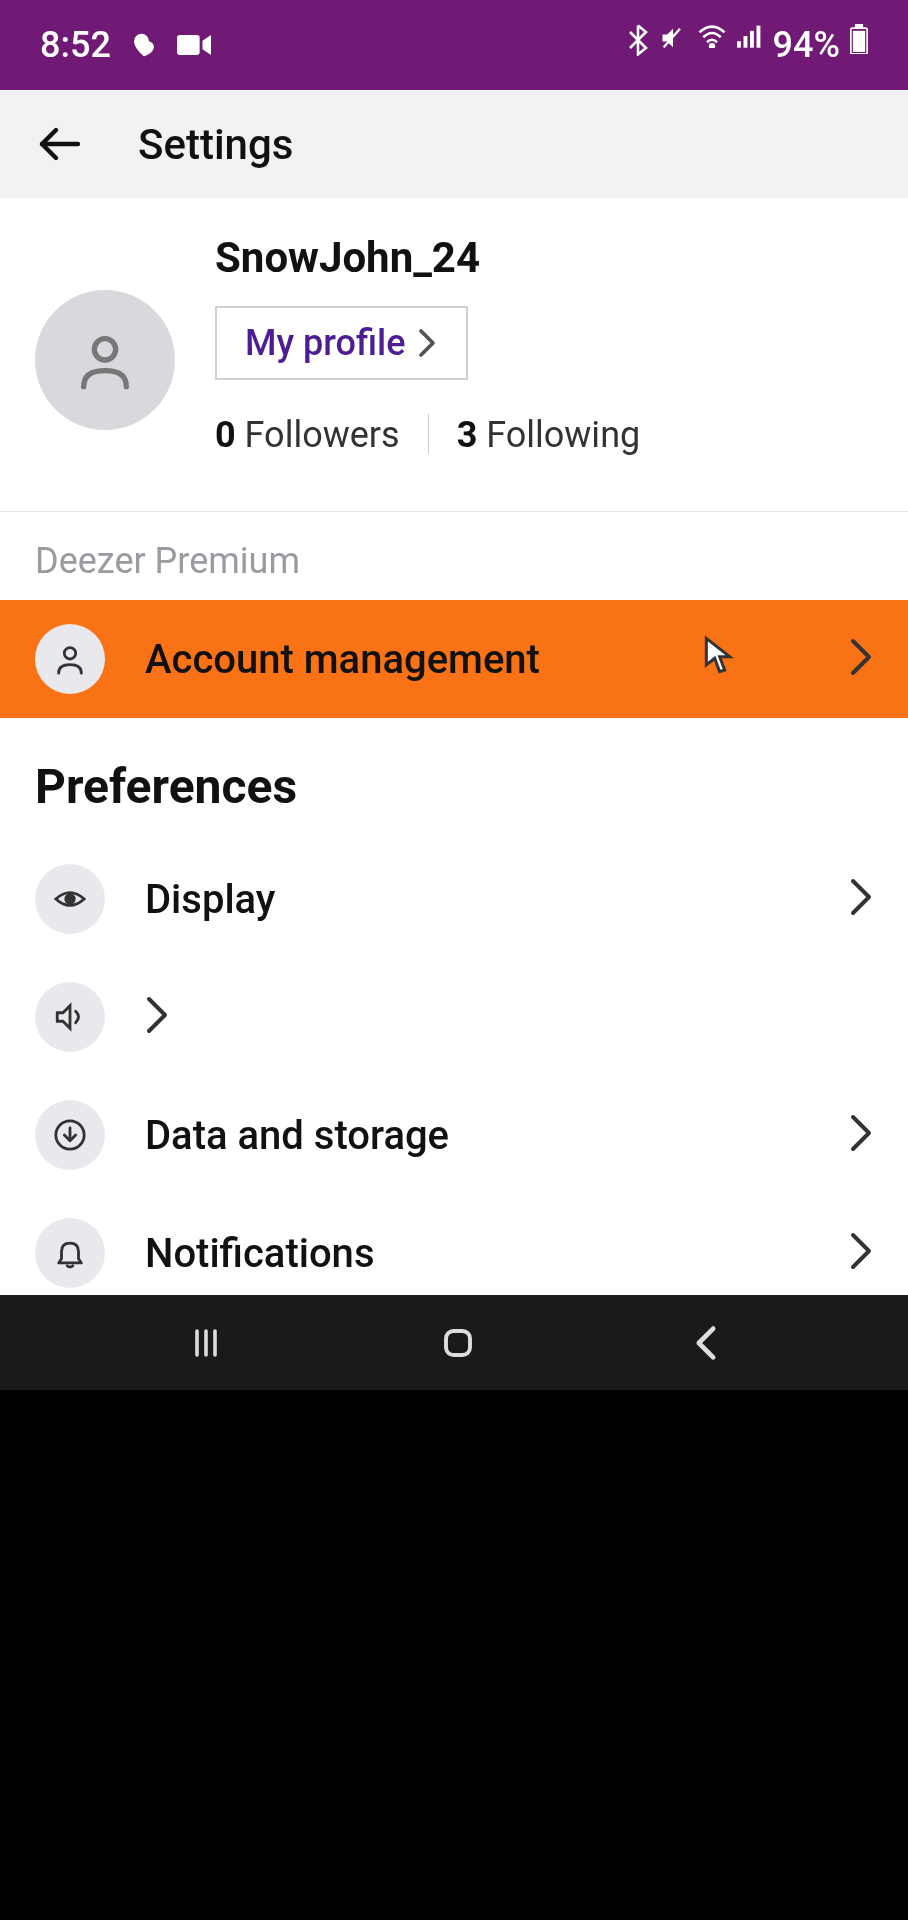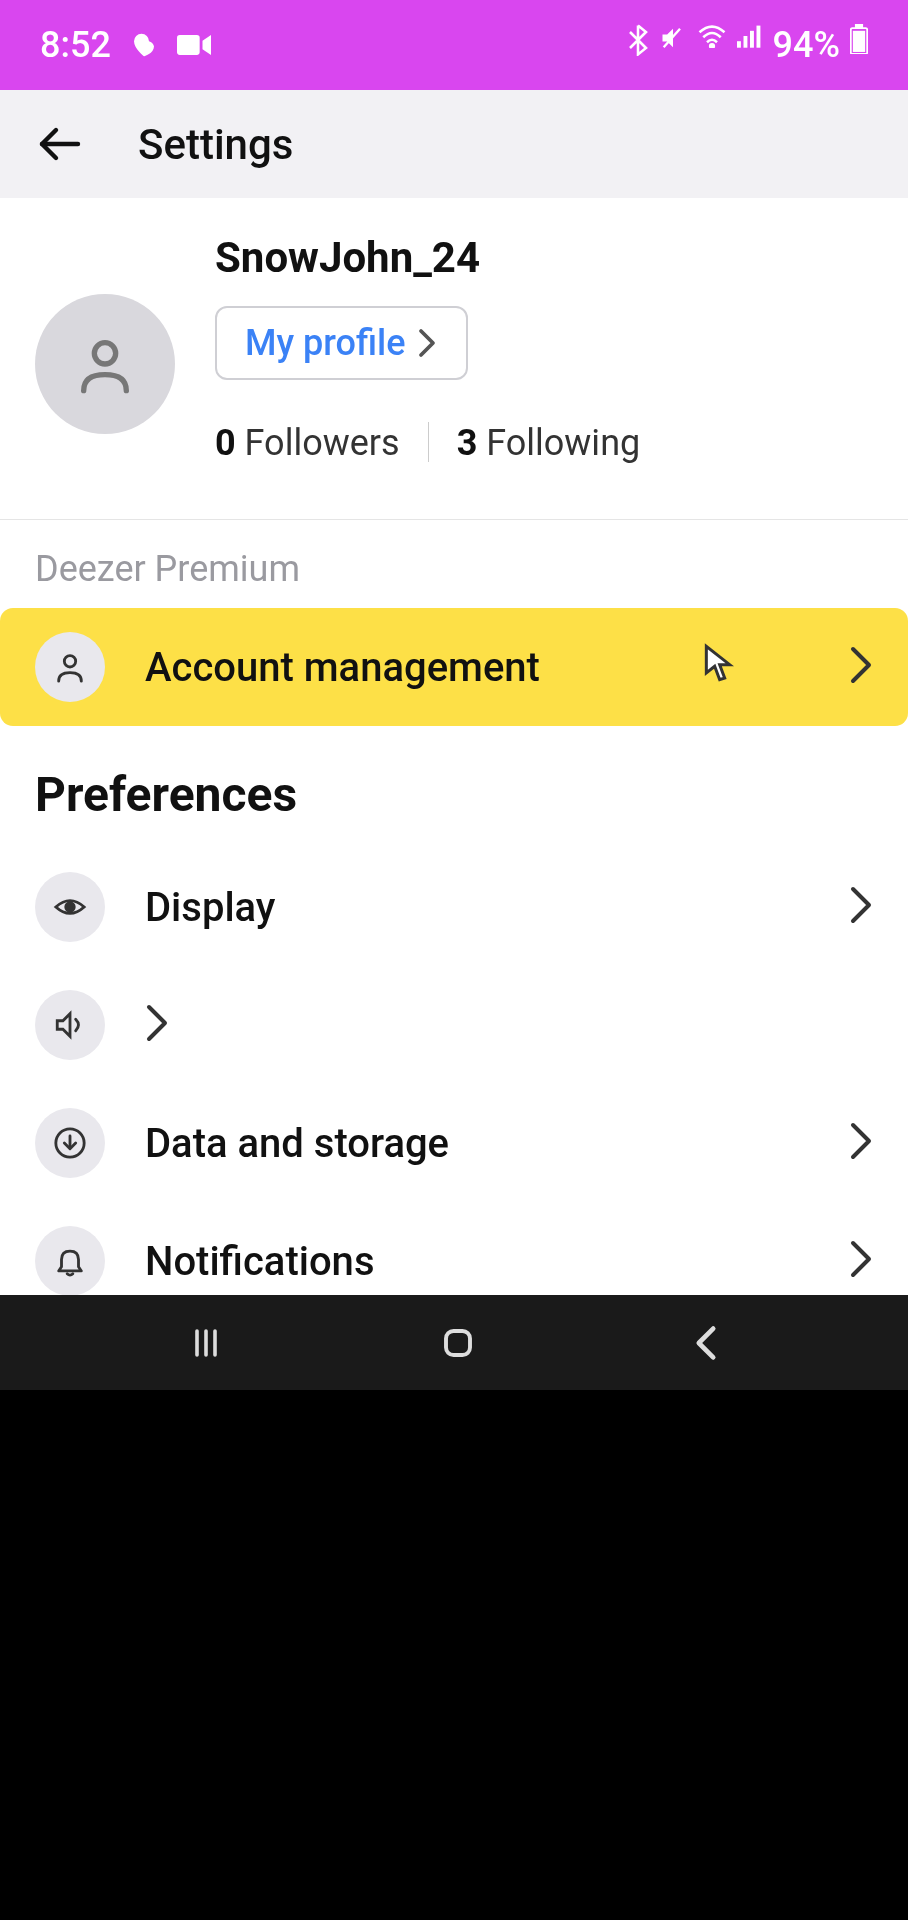--- a/index.html
+++ b/index.html
@@ -1,20 +1,20 @@
 <!DOCTYPE html>
 <html><head>
 <meta charset="utf-8">
 <style>
   * { box-sizing: border-box; margin: 0; padding: 0; }
   html, body { width: 908px; height: 1920px; font-family: -apple-system, BlinkMacSystemFont, "Segoe UI", Roboto, sans-serif; background: #000; overflow: hidden; }
   
   .status-bar {
     height: 90px;
-    background: #d946ef;
+    background: #701a75;
     color: #fff;
     display: flex;
     align-items: center;
     padding: 0 40px;
     font-size: 36px;
     font-weight: 500;
     justify-content: space-between;
   }
   .status-left { display: flex; align-items: center; gap: 18px; }
   .status-right { display: flex; align-items: flex-start; gap: 10px; }
@@ -49,41 +49,41 @@
     width: 140px; height: 140px; border-radius: 50%;
     background: #d9d8dd;
     display: flex; align-items: center; justify-content: center;
     flex-shrink: 0;
     margin-top: 30px;
   }
   .profile-meta { display: flex; flex-direction: column; gap: 24px; }
   .username { font-size: 42px; font-weight: 700; color: #111; }
   .profile-btn {
     display: inline-flex; align-items: center; gap: 10px;
-    border: 2px solid #cfcfd4; border-radius: 12px;
+    border: 2px solid #cfcfd4; border-radius: 0;
     padding: 14px 28px; font-size: 36px; font-weight: 500;
-    color: #3b82f6; background: #fff; width: fit-content;
-  }
-  .stats { display: flex; gap: 28px; font-size: 36px; color: #333; margin-top: 18px;}
+    color: #4c1d95; background: #fff; width: fit-content;
+  }
+  .stats { display: flex; gap: 28px; font-size: 36px; color: #333; margin-top: 10px;}
   .stats .divider { width: 1px; height: 40px; background: #ccc; }
   .stats b { font-weight: 700; color: #111; }
   
   .section-label {
     padding: 28px 44px 18px 35px;
     font-size: 36px;
     color: #9a9aa0;
   }
   
   .list-item {
     display: flex;
     align-items: center;
     padding: 24px 35px;
     gap: 40px;
   }
-  .list-item.highlighted { background: #fde047; border-radius: 13px; }
+  .list-item.highlighted { background: #f97316; }
   .item-icon {
     width: 70px; height: 70px; border-radius: 50%;
     background: #e9e8ed;
     display: flex; align-items: center; justify-content: center;
     flex-shrink: 0;
   }
   .item-label { flex: 1; font-size: 40px; color: #111; font-weight: 500;}
   .item-chevron { flex-shrink: 0; }
   
   .prefs-heading {

